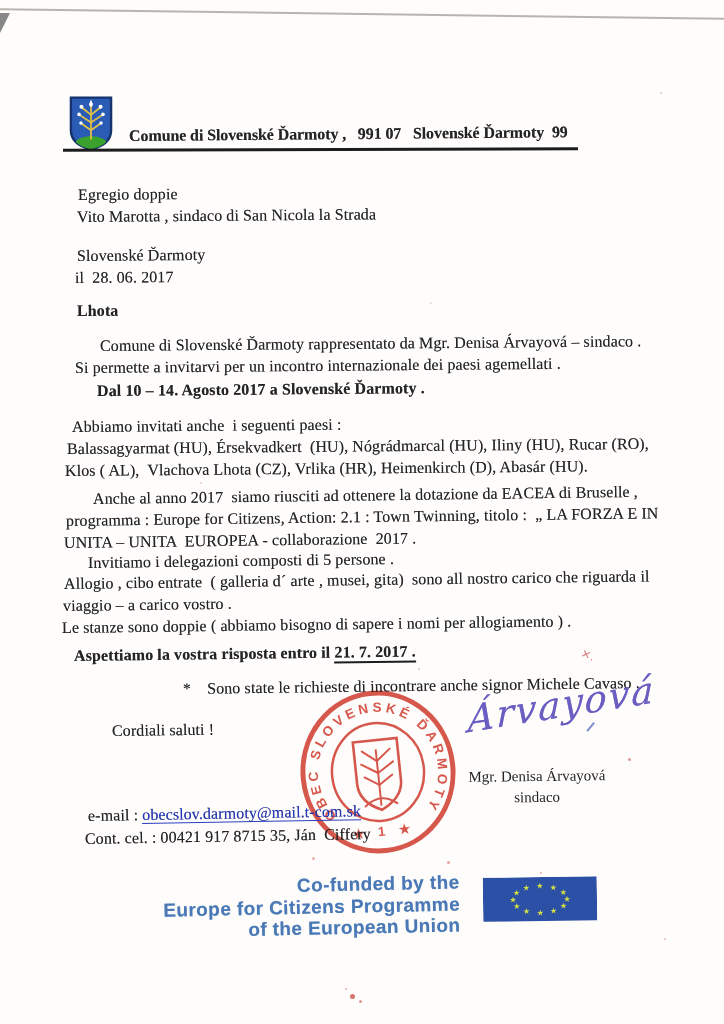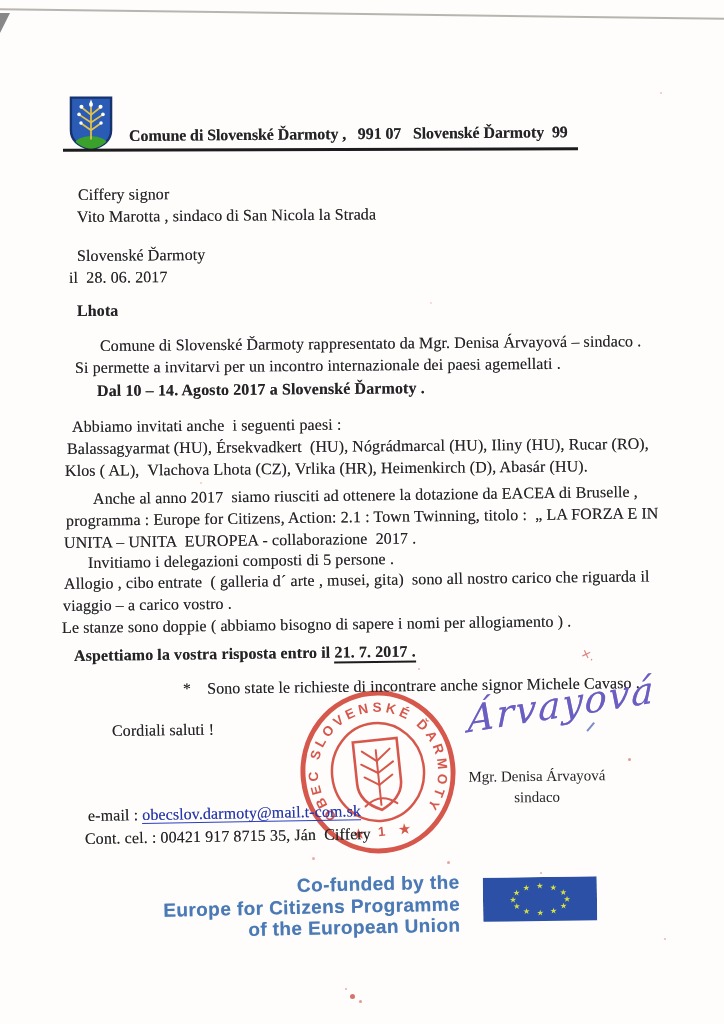--- a/index.html
+++ b/index.html
@@ -102,25 +102,25 @@
       <circle cx="12.5" cy="28.5" r="1.8"></circle>
         <circle cx="33.5" cy="28.5" r="1.8"></circle>
       <path d="M 23 4 L 25 9 L 21 9 Z"></path>
         <circle cx="23" cy="9.5" r="2"></circle>
     </g>
   </svg>
 
   <div class="ln hdr" style="left:129px;top:126px;">Comune di Slovenské Ďarmoty ,   991 07   Slovenské Ďarmoty  99</div>
   <div class="hdr-underline"></div>
 
-  <div class="ln" style="left:78px;top:185px;">Ciffery signor</div>
+  <div class="ln" style="left:78px;top:185px;">Egregio doppie</div>
   <div class="ln" style="left:77px;top:207px;">Vito Marotta , sindaco di San Nicola la Strada</div>
 
   <div class="ln" style="left:77px;top:246px;">Slovenské Ďarmoty</div>
-  <div class="ln" style="left:69px;top:268px;">il  28. 06. 2017</div>
+  <div class="ln" style="left:75px;top:268px;">il  28. 06. 2017</div>
 
   <div class="ln b" style="left:77px;top:301px;">Lhota</div>
 
   <div class="ln" style="left:100px;top:336px;">Comune di Slovenské Ďarmoty rappresentato da Mgr. Denisa Árvayová – sindaco .</div>
   <div class="ln" style="left:75px;top:358px;">Si permette a invitarvi per un incontro internazionale dei paesi agemellati .</div>
   <div class="ln b" style="left:97px;top:381px;">Dal 10 – 14. Agosto 2017 a Slovenské Ďarmoty .</div>
 
   <div class="ln" style="left:72px;top:417px;">Abbiamo invitati anche  i seguenti paesi :</div>
   <div class="ln" style="left:67px;top:439px;">Balassagyarmat (HU), Érsekvadkert  (HU), Nógrádmarcal (HU), Iliny (HU), Rucar (RO),</div>
   <div class="ln" style="left:65px;top:461px;">Klos ( AL),  Vlachova Lhota (CZ), Vrlika (HR), Heimenkirch (D), Abasár (HU).</div>

